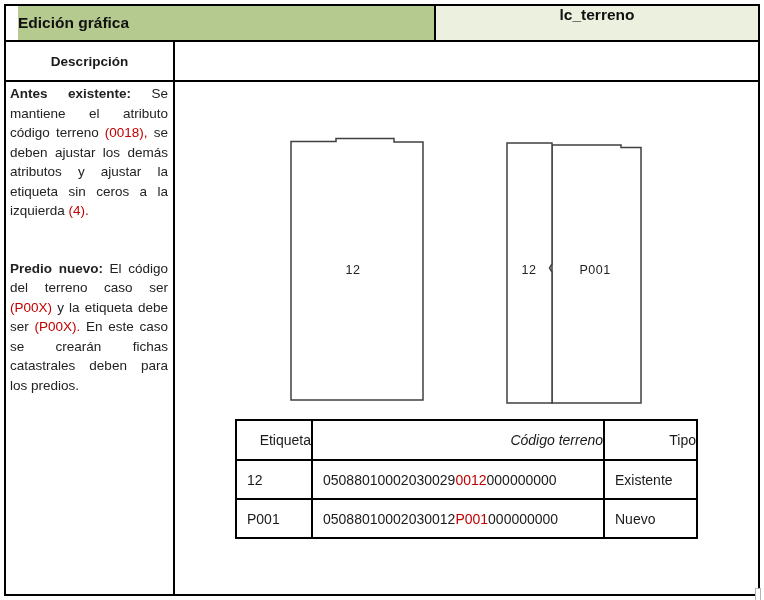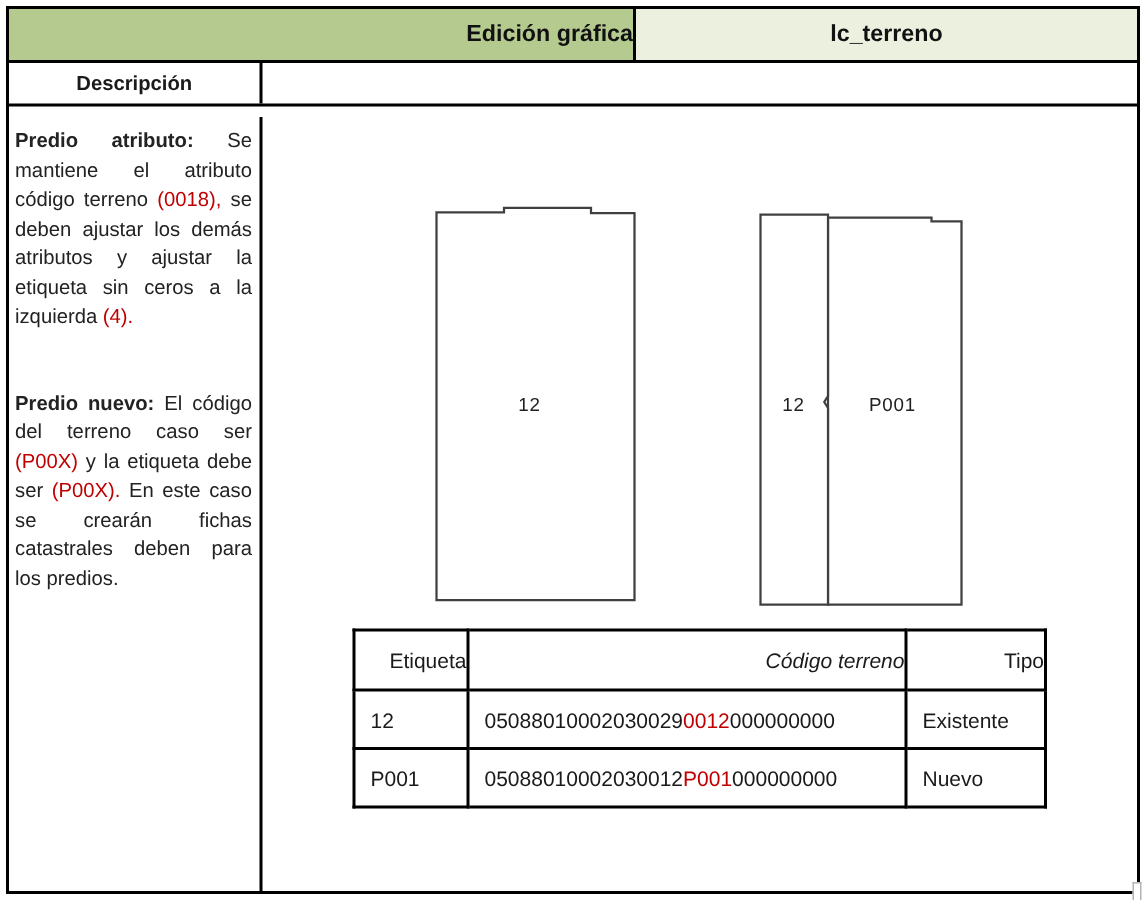--- a/index.html
+++ b/index.html
@@ -7,24 +7,24 @@
     --lightgreen:#ebf1de;
     --red:#c00000;
     --border:#000000;
   }
   *{box-sizing:border-box;margin:0;padding:0;}
   html,body{background:#ffffff;}
   body{font-family:"Liberation Sans", sans-serif;color:#1a1a1a;}
   .page{position:relative;width:764px;height:600px;background:#ffffff;overflow:hidden;}
   .sheet{position:absolute;left:4px;top:4px;width:756px;height:592px;border:2px solid var(--border);background:#fff;}
   .row1{position:absolute;left:0;top:0;width:100%;height:36px;border-bottom:2px solid var(--border);display:flex;}
-  .row1 .c-left{width:418px;background:var(--green);border-right:2px solid var(--border);display:flex;align-items:center;justify-content:flex-end;}
-  .row1 .c-right{flex:1;background:var(--lightgreen);display:flex;align-items:center;justify-content:center;}
+  .row1 .c-left{width:418px;background:var(--green);border-right:2px solid var(--border);display:flex;align-items:center;justify-content:flex-start;margin-left:12px;}
+  .row1 .c-right{flex:1;background:var(--lightgreen);display:flex;justify-content:center;}
   .row1 span{font-weight:bold;font-size:15.5px;color:#111;}
-  .row2{position:absolute;left:0;top:36px;width:100%;height:29px;border-bottom:2px solid var(--border);display:flex;}
+  .row2{position:absolute;left:0;top:36px;width:100%;height:40px;border-bottom:2px solid var(--border);display:flex;}
   .row2 .c-left{width:169px;border-right:2px solid var(--border);display:flex;align-items:center;justify-content:center;}
   .row2 .c-right{flex:1;display:flex;align-items:center;justify-content:center;}
   .row2 .hdr{font-weight:bold;font-size:13.5px;}
   .bodyrow{position:absolute;left:0;top:72px;width:100%;height:516px;display:flex;}
   .desc-col{width:169px;border-right:2px solid var(--border);padding:6px 5px 0 4px;}
   .desc-p{font-size:13.5px;line-height:19.5px;text-align:justify;color:#222;}
   .desc-p.p2{margin-top:38px;}
   .desc-p .b{font-weight:bold;}
   .red{color:var(--red);}
   .edition{flex:1;position:relative;}
@@ -62,21 +62,21 @@
     </div>
 
     <div class="row2">
       <div class="c-left">
         <span class="hdr">Descripción</span>
       </div>
     </div>
 
     <div class="bodyrow">
       <div class="desc-col">
-        <p class="desc-p"><span class="b">Predio atributo:</span><span> Se mantiene el atributo código terreno </span><span class="red">(0018),</span><span> se deben ajustar los demás atributos y ajustar la etiqueta sin ceros a la izquierda </span><span class="red">(4).</span></p>
+        <p class="desc-p"><span class="b">Antes existente:</span><span> Se mantiene el atributo código terreno </span><span class="red">(0018),</span><span> se deben ajustar los demás atributos y ajustar la etiqueta sin ceros a la izquierda </span><span class="red">(4).</span></p>
         <p class="desc-p p2"><span class="b">Predio nuevo:</span><span> El código del terreno caso ser </span><span class="red">(P00X)</span><span> y la etiqueta debe ser </span><span class="red">(P00X).</span><span> En este caso se crearán fichas catastrales deben para los predios.</span></p>
       </div>
 
       <div class="edition">
         <div class="diagram-title dt-antes">Antes</div>
         <div class="diagram-title dt-despues">Después</div>
 
         <svg class="parcel-svg" width="581" height="516" viewBox="0 0 581 516">
           <path d="M116,63.5 L161,63.5 L161,60.5 L219,60.5 L219,64 L248,64 L248,322 L116,322 Z" fill="#ffffff" stroke="#404040" stroke-width="1.5"></path>
           <path d="M377,67 L446,67 L446,69.5 L466,69.5 L466,325 L377,325 Z" fill="#ffffff" stroke="#404040" stroke-width="1.5"></path>

